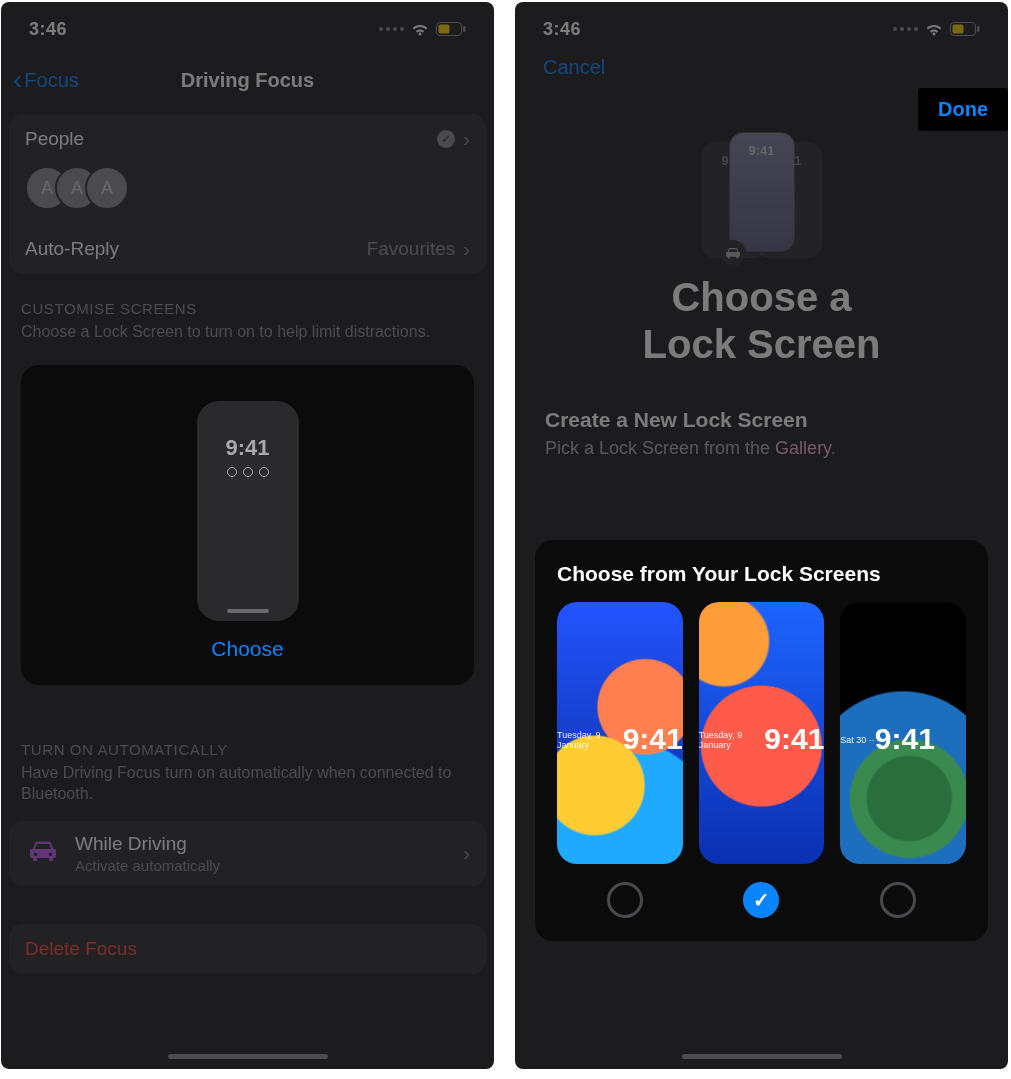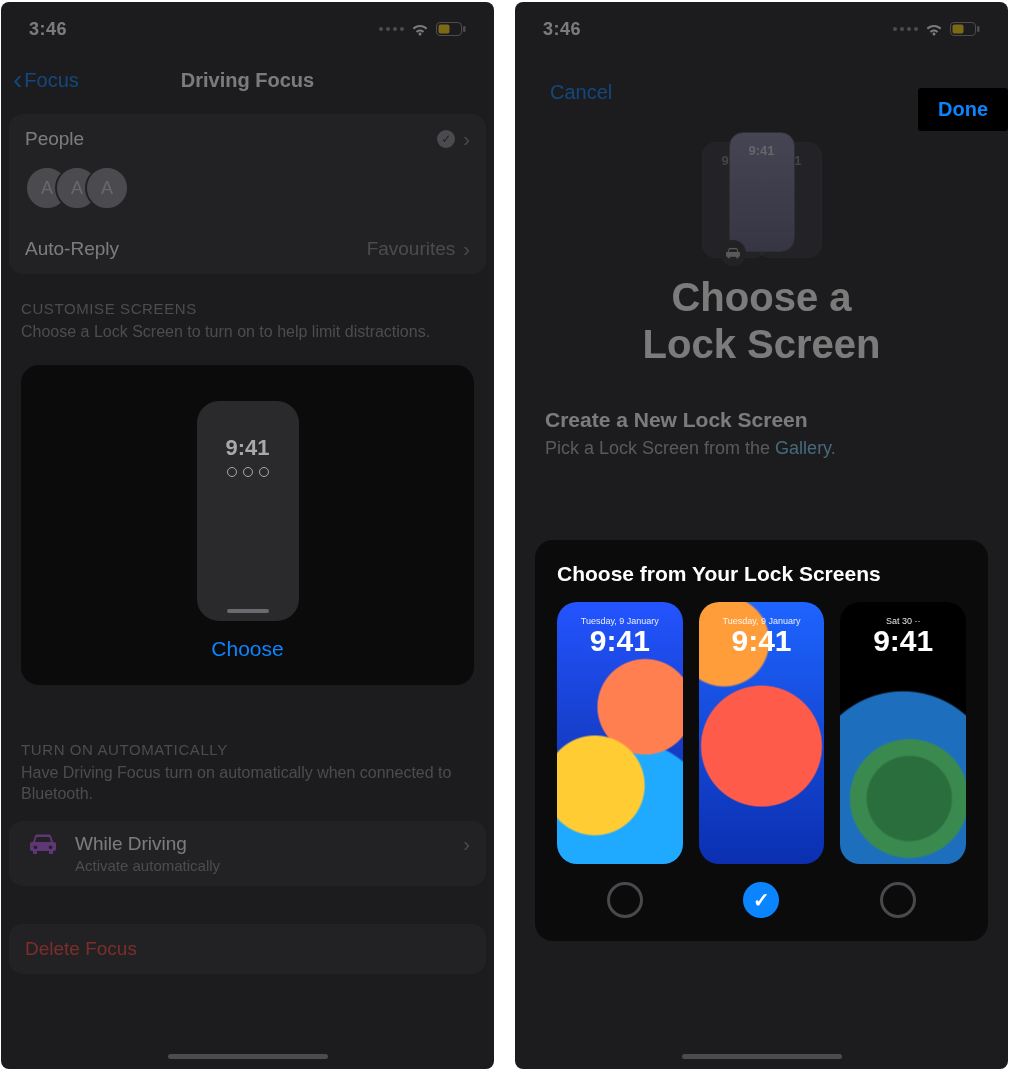--- a/index.html
+++ b/index.html
@@ -98,34 +98,34 @@
     padding-top:34px;
     position:relative;
   }
   .mini-phone .t { color:#a8a8ad; font-size:22px; font-weight:600; }
   .mini-phone .dots3 { display:flex; gap:6px; margin-top:6px; }
   .mini-phone .dots3 span { width:10px; height:10px; border:1.5px solid #a8a8ad; border-radius:50%; }
   .mini-phone .homebar { position:absolute; bottom:8px; width:42px; height:4px; border-radius:3px; background:#6b6b6f; }
   .choose-link { margin-top:16px; color:#0a84ff; font-size:21px; }
 
   
-  .drive-row { display:flex; align-items:flex-start; gap:14px; padding:12px 16px; }
+  .drive-row { display:flex; align-items:center; gap:14px; padding:12px 16px; }
   .car-icon { width:36px; text-align:center; }
   .drive-row .labels { flex:1; }
   .drive-row .labels .l1 { color:#fff; font-size:19px; }
   .drive-row .labels .l2 { color:#8e8e93; font-size:15px; margin-top:2px; }
 
   .delete-row { color:#ff453a !important; justify-content:flex-start !important; }
 
   .home-indicator { position:absolute; bottom:10px; left:50%; transform:translateX(-50%); width:160px; height:5px; border-radius:3px; background:#8e8e93; }
 
   
   .topbar2 {
-    height:48px; display:flex; align-items:flex-end; justify-content:space-between;
-    padding: 0 35px;
+    height:48px; display:flex; align-items:flex-start; justify-content:space-between;
+    padding: 0 28px;
   }
   .topbar2 .cancel { color:#0a84ff; font-size:20px; }
   .done-pill {
     position:absolute;
     right:0; top:86px;
     background:#000; padding:10px 20px;
     color:#0a84ff; font-size:20px; font-weight:600;
     border-radius:3px;
   }
 
@@ -138,33 +138,33 @@
   }
   .stack-preview .sp.l { left:20px; top:14px; opacity:.55; }
   .stack-preview .sp.r { right:20px; top:14px; opacity:.55; }
   .stack-preview .sp.c { left:47px; top:4px; width:66px; height:120px; background: linear-gradient(#7e7e9e,#5a5a7a); opacity:1; z-index:2; }
   .stack-preview .badge { position:absolute; left:38px; bottom:2px; width:26px; height:26px; border-radius:50%; background:#2c2c2e; z-index:3; display:flex; align-items:center; justify-content:center; }
 
   .big-title { text-align:center; color:#fff; font-size:40px; font-weight:700; line-height:1.18; margin-top:6px; }
   .create-block { padding: 40px 30px 0; }
   .create-block .h { color:#fff; font-size:21px; font-weight:600; }
   .create-block .p { color:#aeaeb2; font-size:18px; margin-top:6px; }
-  .create-block .p .link { color:#7dd3fc;text-align:right; }
+  .create-block .p .link { color:#f9a8d4;text-align:right; }
 
   
   .chooser-block {
     position:absolute; left:20px; right:20px; top:538px; bottom:128px;
     background:#0b0b0c; border-radius:18px;
     padding:22px;
   }
   .chooser-block .h { color:#fff; font-size:21px; font-weight:700; }
   .ls-row { display:flex; gap:16px; margin-top:16px; }
   .ls-card {
     flex:1; height:262px; border-radius:20px; overflow:hidden; position:relative;
-    display:flex; flex-direction:column; align-items:center; padding-top:14px;
+    display:flex; align-items:center; padding-top:14px;
   }
   .ls-card .d1 { color:#fff; font-size:9px; opacity:.9; }
   .ls-card .t1 { color:#fff; font-size:30px; font-weight:700; margin-top:-2px; }
   .ls1 { background: radial-gradient(circle at 30% 70%, #ffcc33 0 24%, transparent 25%),
                     radial-gradient(circle at 70% 40%, #ff7f50 0 26%, transparent 27%),
                     radial-gradient(circle at 50% 90%, #1faaff 0 40%, transparent 41%),
                     linear-gradient(#2354ff,#0a2a99); }
   .ls2 { background: radial-gradient(circle at 50% 55%, #ff5b4a 0 38%, transparent 39%),
                     radial-gradient(circle at 20% 15%, #ff9d3a 0 18%, transparent 19%),
                     linear-gradient(#1e64ff,#0b2fb0); }

